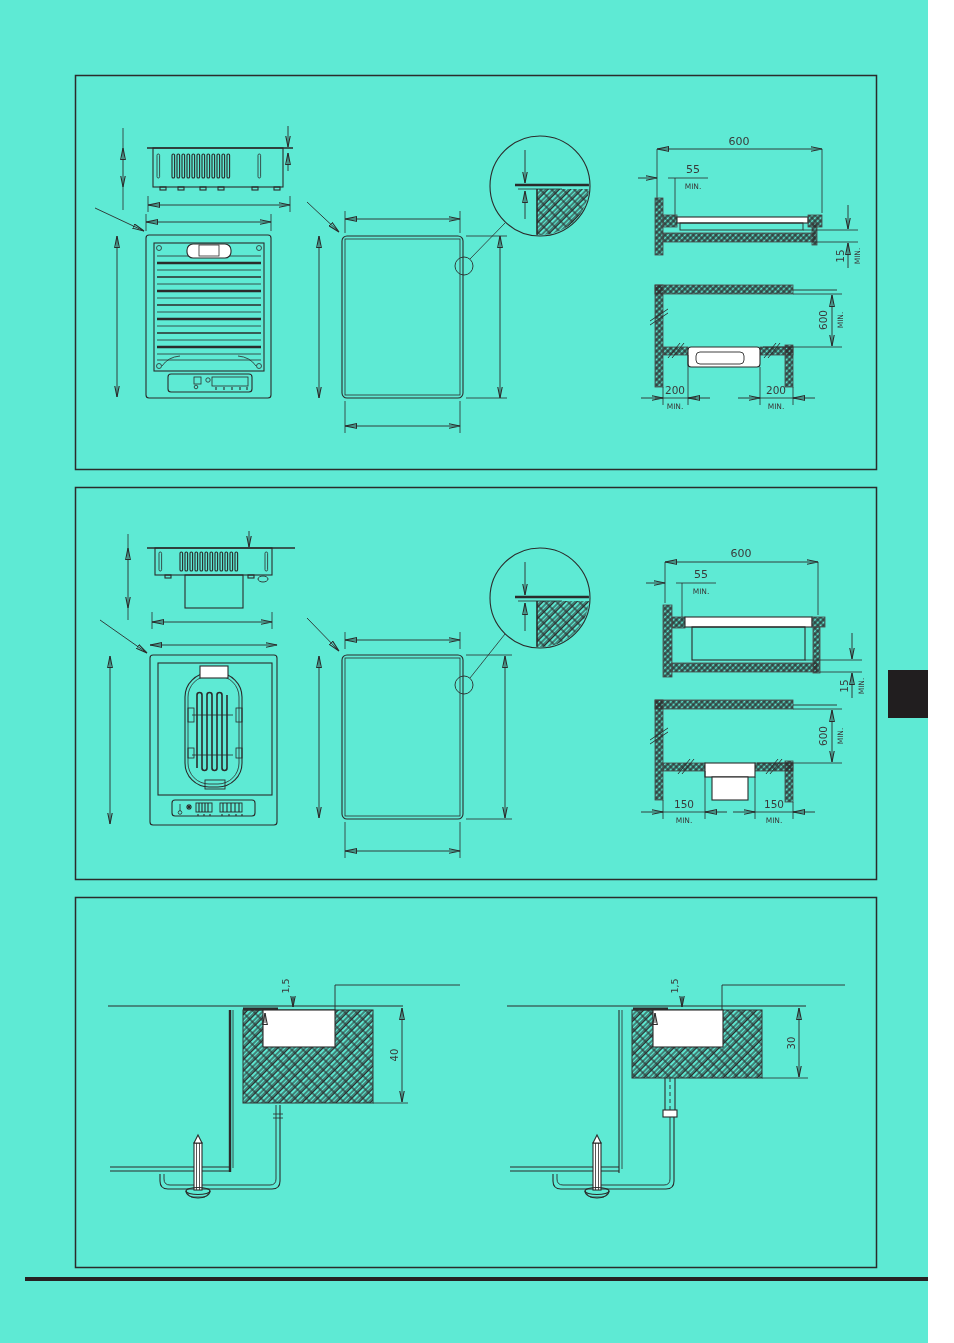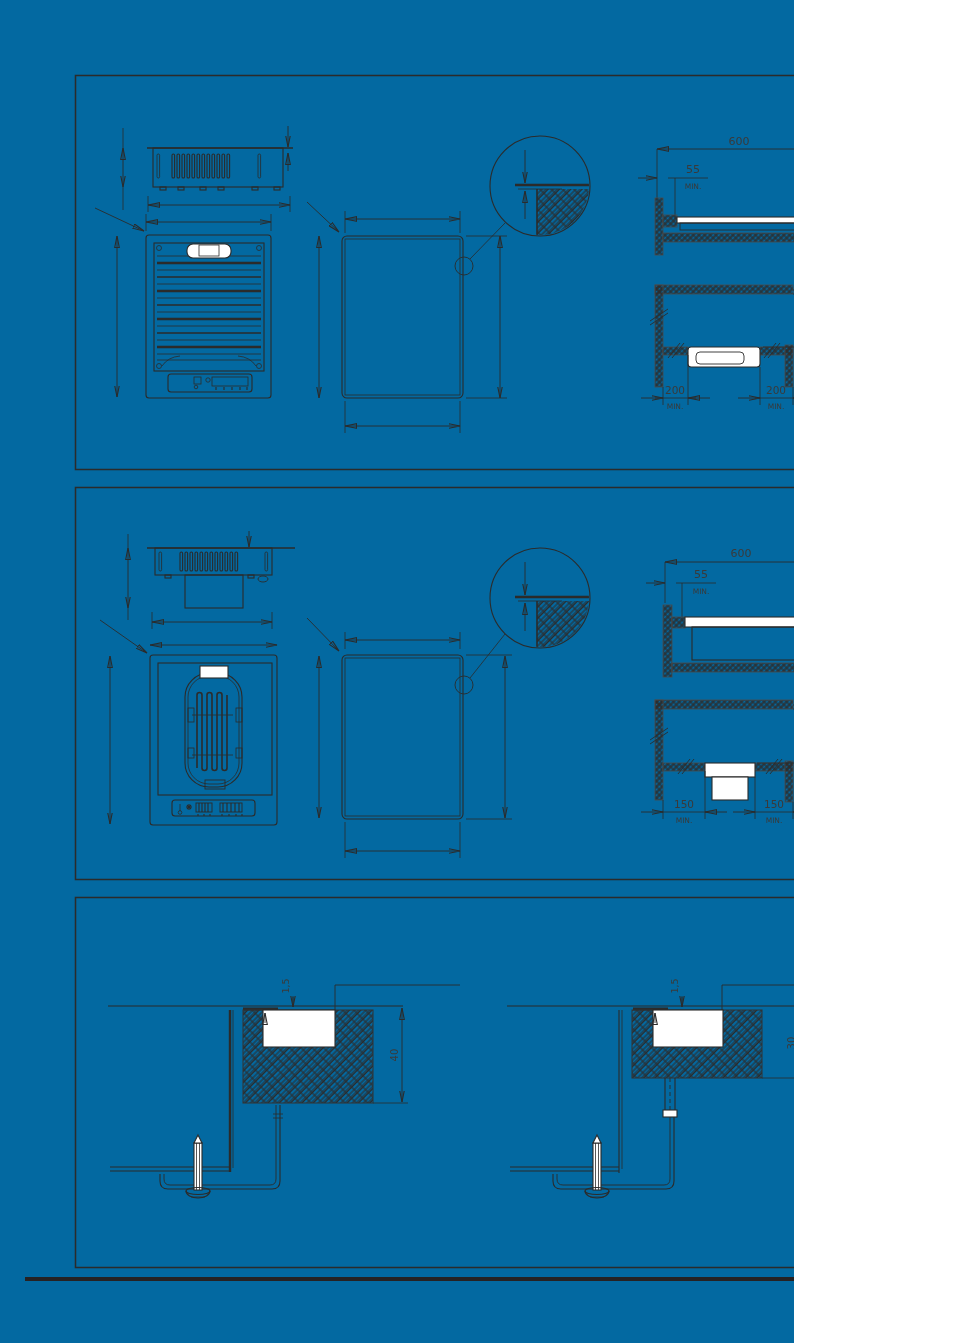--- a/index.html
+++ b/index.html
@@ -1,17 +1,17 @@
 <!DOCTYPE html>
 <html><head>
 <meta charset="utf-8">
 <style>
   html,body{margin:0;padding:0;background:#fff;}
-  .page{position:relative;width:794px;height:1343px;background:#0369a1;overflow:hidden;
-        font-family:"Liberation Sans",sans-serif;}
+  .page{position:relative;width:904px;height:1343px;background:#5eead4;overflow:hidden;
+        font-family:"Liberation Sans",sans-serif;padding-left:24px;}
   svg{position:absolute;left:0;top:0;}
   svg line, svg rect, svg path, svg circle, svg ellipse, svg polygon{
       stroke:#2b2b2b; fill:none; stroke-width:1.1; stroke-linecap:butt;}
   .ln05{stroke-width:.8;}
   .ln07{stroke-width:.9;}
   .thk{stroke-width:1.6;}
   .thk2{stroke-width:2.4;}
   .thk3{stroke-width:3;}
   .fw{fill:#ffffff;}
   .hf{fill:url(#hF); stroke:#4a4a4a; stroke-width:.8;}

